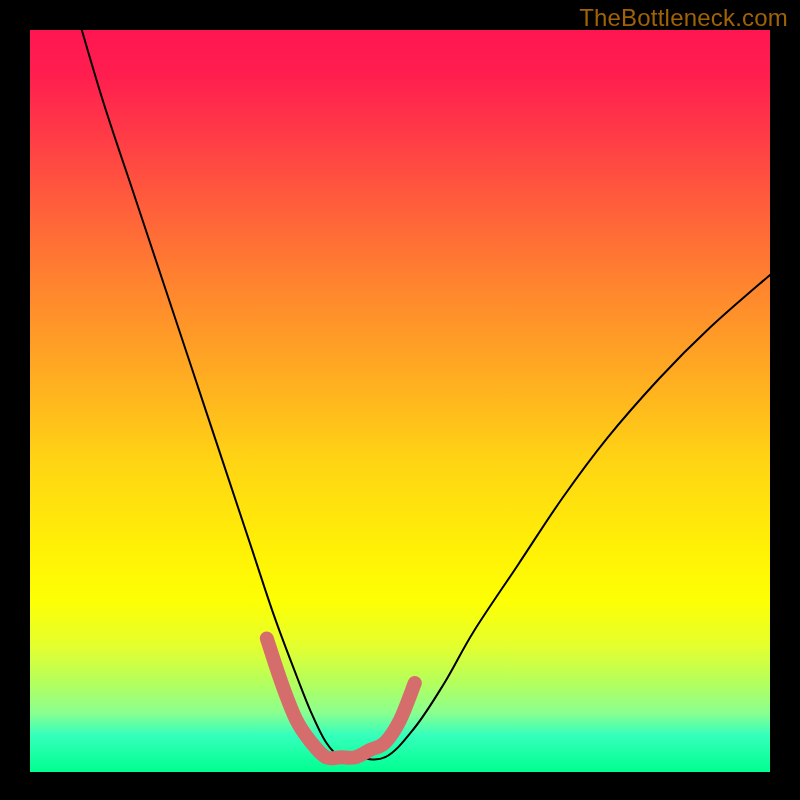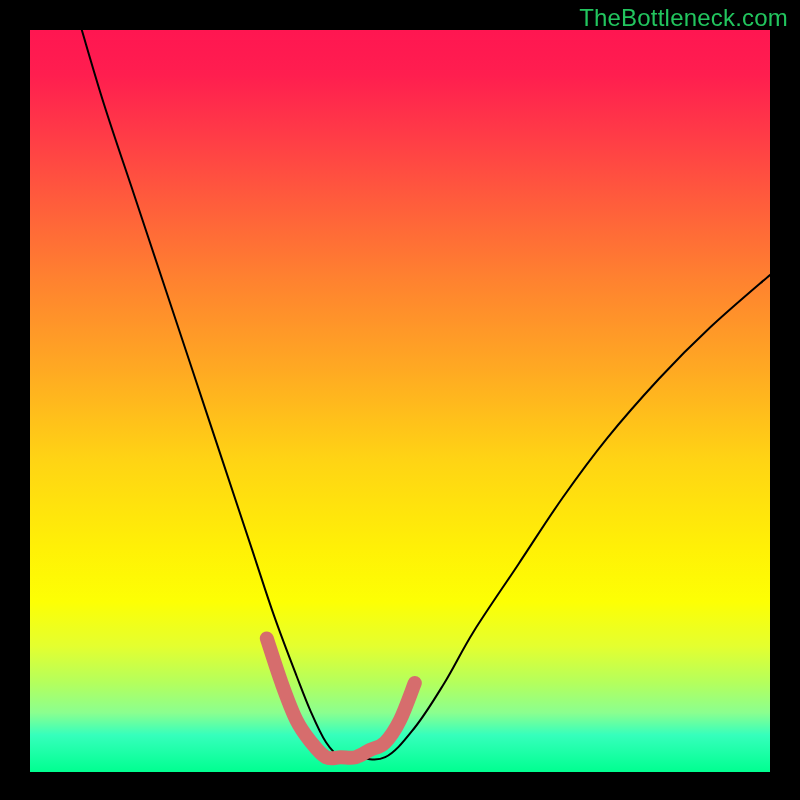--- a/index.html
+++ b/index.html
@@ -31,21 +31,21 @@
       #8bff8f 92%,
       #36ffbc 95%,
       #00ff90 100%);
   }
   .watermark {
     position: absolute;
     top: 4px;
     right: 12px;
     font-family: Arial, Helvetica, sans-serif;
     font-size: 24px;
-    color: #22c55e;
+    color: #a16207;
     letter-spacing: 0.2px;
     user-select: none;
   }
   svg.curves {
     position: absolute;
     left: 0;
     top: 0;
     width: 740px;
     height: 742px;
     overflow: visible;

